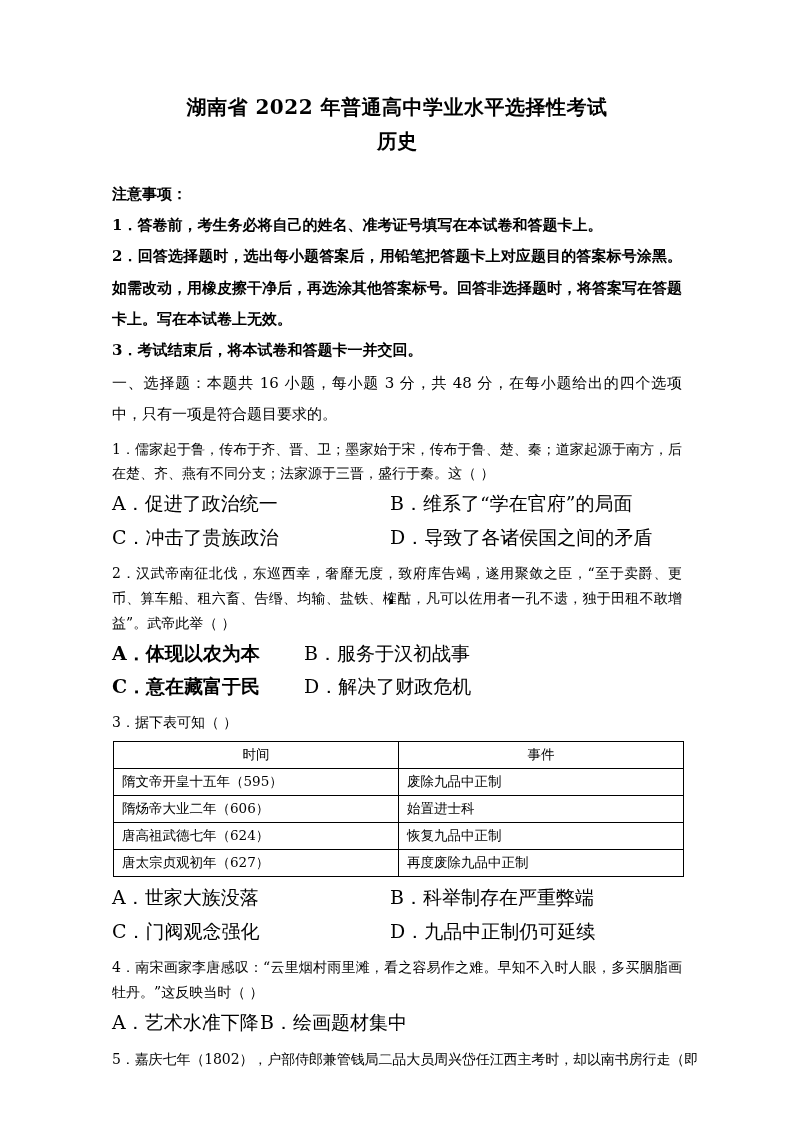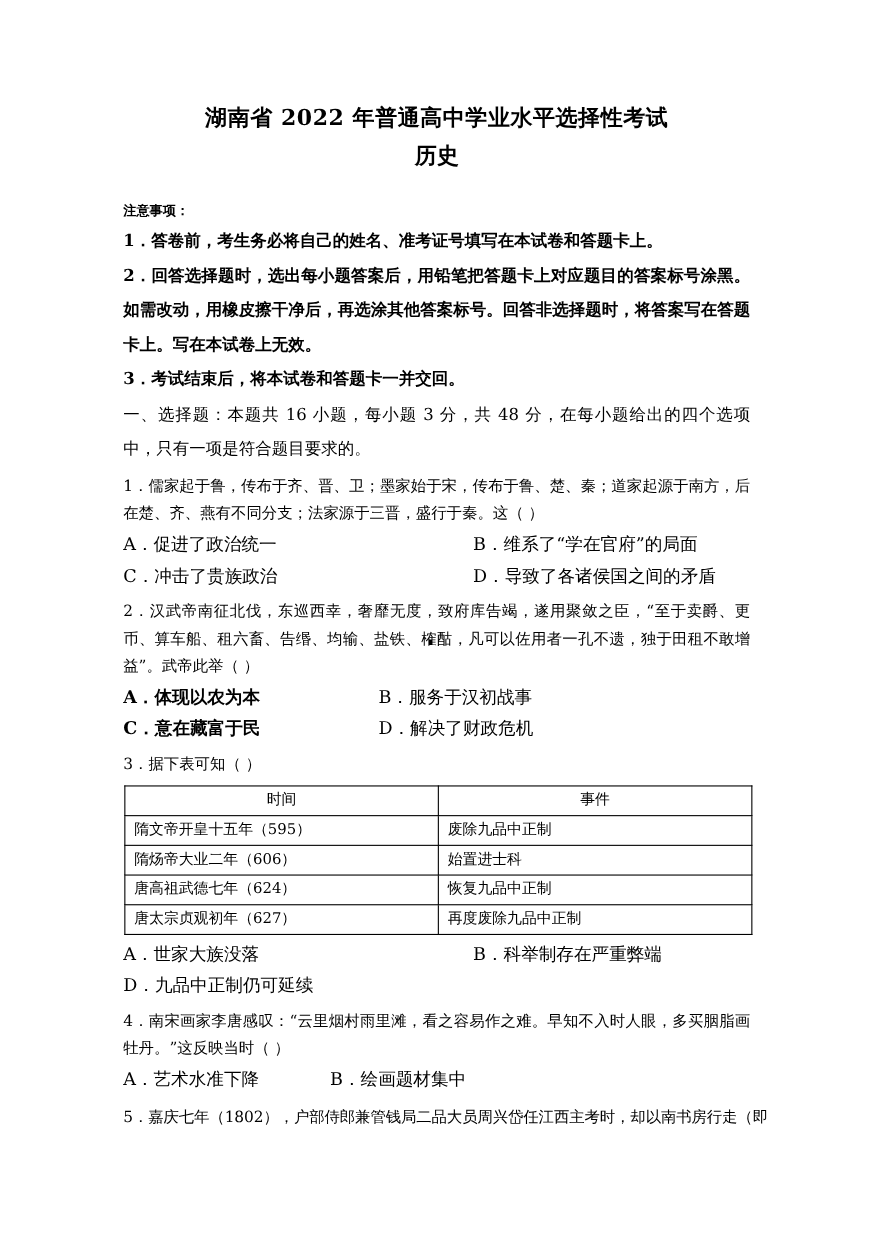--- a/index.html
+++ b/index.html
@@ -44,21 +44,21 @@
     font-weight: bold;
     line-height: 1.6;
     margin-top: 3px;
   }
 
   
   .notice-block {
     margin-top: 22px;
   }
   .notice-heading {
-    font-size: 12px;
+    font-size: 15px;
     font-weight: bold;
     line-height: 2.08;
   }
   .notice-item {
     font-size: 15px;
     font-weight: bold;
     line-height: 2.08;
     text-align: justify;
     text-justify: inter-ideograph;
   }
@@ -81,23 +81,22 @@
     font-size: 14px;
     line-height: 1.78;
     text-align: justify;
     text-justify: inter-ideograph;
   }
   .q-options {
     margin-top: 1px;
   }
   .opt-row {
     display: flex;
-    font-size: 16px;
+    font-size: 19px;
     line-height: 1.78;
-    gap: 40px;
   }
   .opt {
     white-space: nowrap;
   }
   
   .cols-wide  .opt:first-child { width: 278px; }
   .cols-mid   .opt:first-child { width: 192px; font-weight: bold; }
   .cols-narrow .opt:first-child { width: 148px; }
 
   
@@ -217,20 +216,21 @@
           </tr>
         </tbody>
       </table>
 
       <div class="q-options cols-wide">
         <div class="opt-row">
           <span class="opt">A．世家大族没落</span>
           <span class="opt">B．科举制存在严重弊端</span>
         </div>
         <div class="opt-row">
+          <span class="opt">C．门阀观念强化</span>
           <span class="opt">D．九品中正制仍可延续</span>
         </div>
       </div>
     </div>
 
     <div class="question">
       <div class="q-stem">4．南宋画家李唐感叹：“云里烟村雨里滩，看之容易作之难。早知不入时人眼，多买胭脂画牡丹。”这反映当时（    ）</div>
       <div class="q-options cols-narrow">
         <div class="opt-row">
           <span class="opt">A．艺术水准下降</span>

